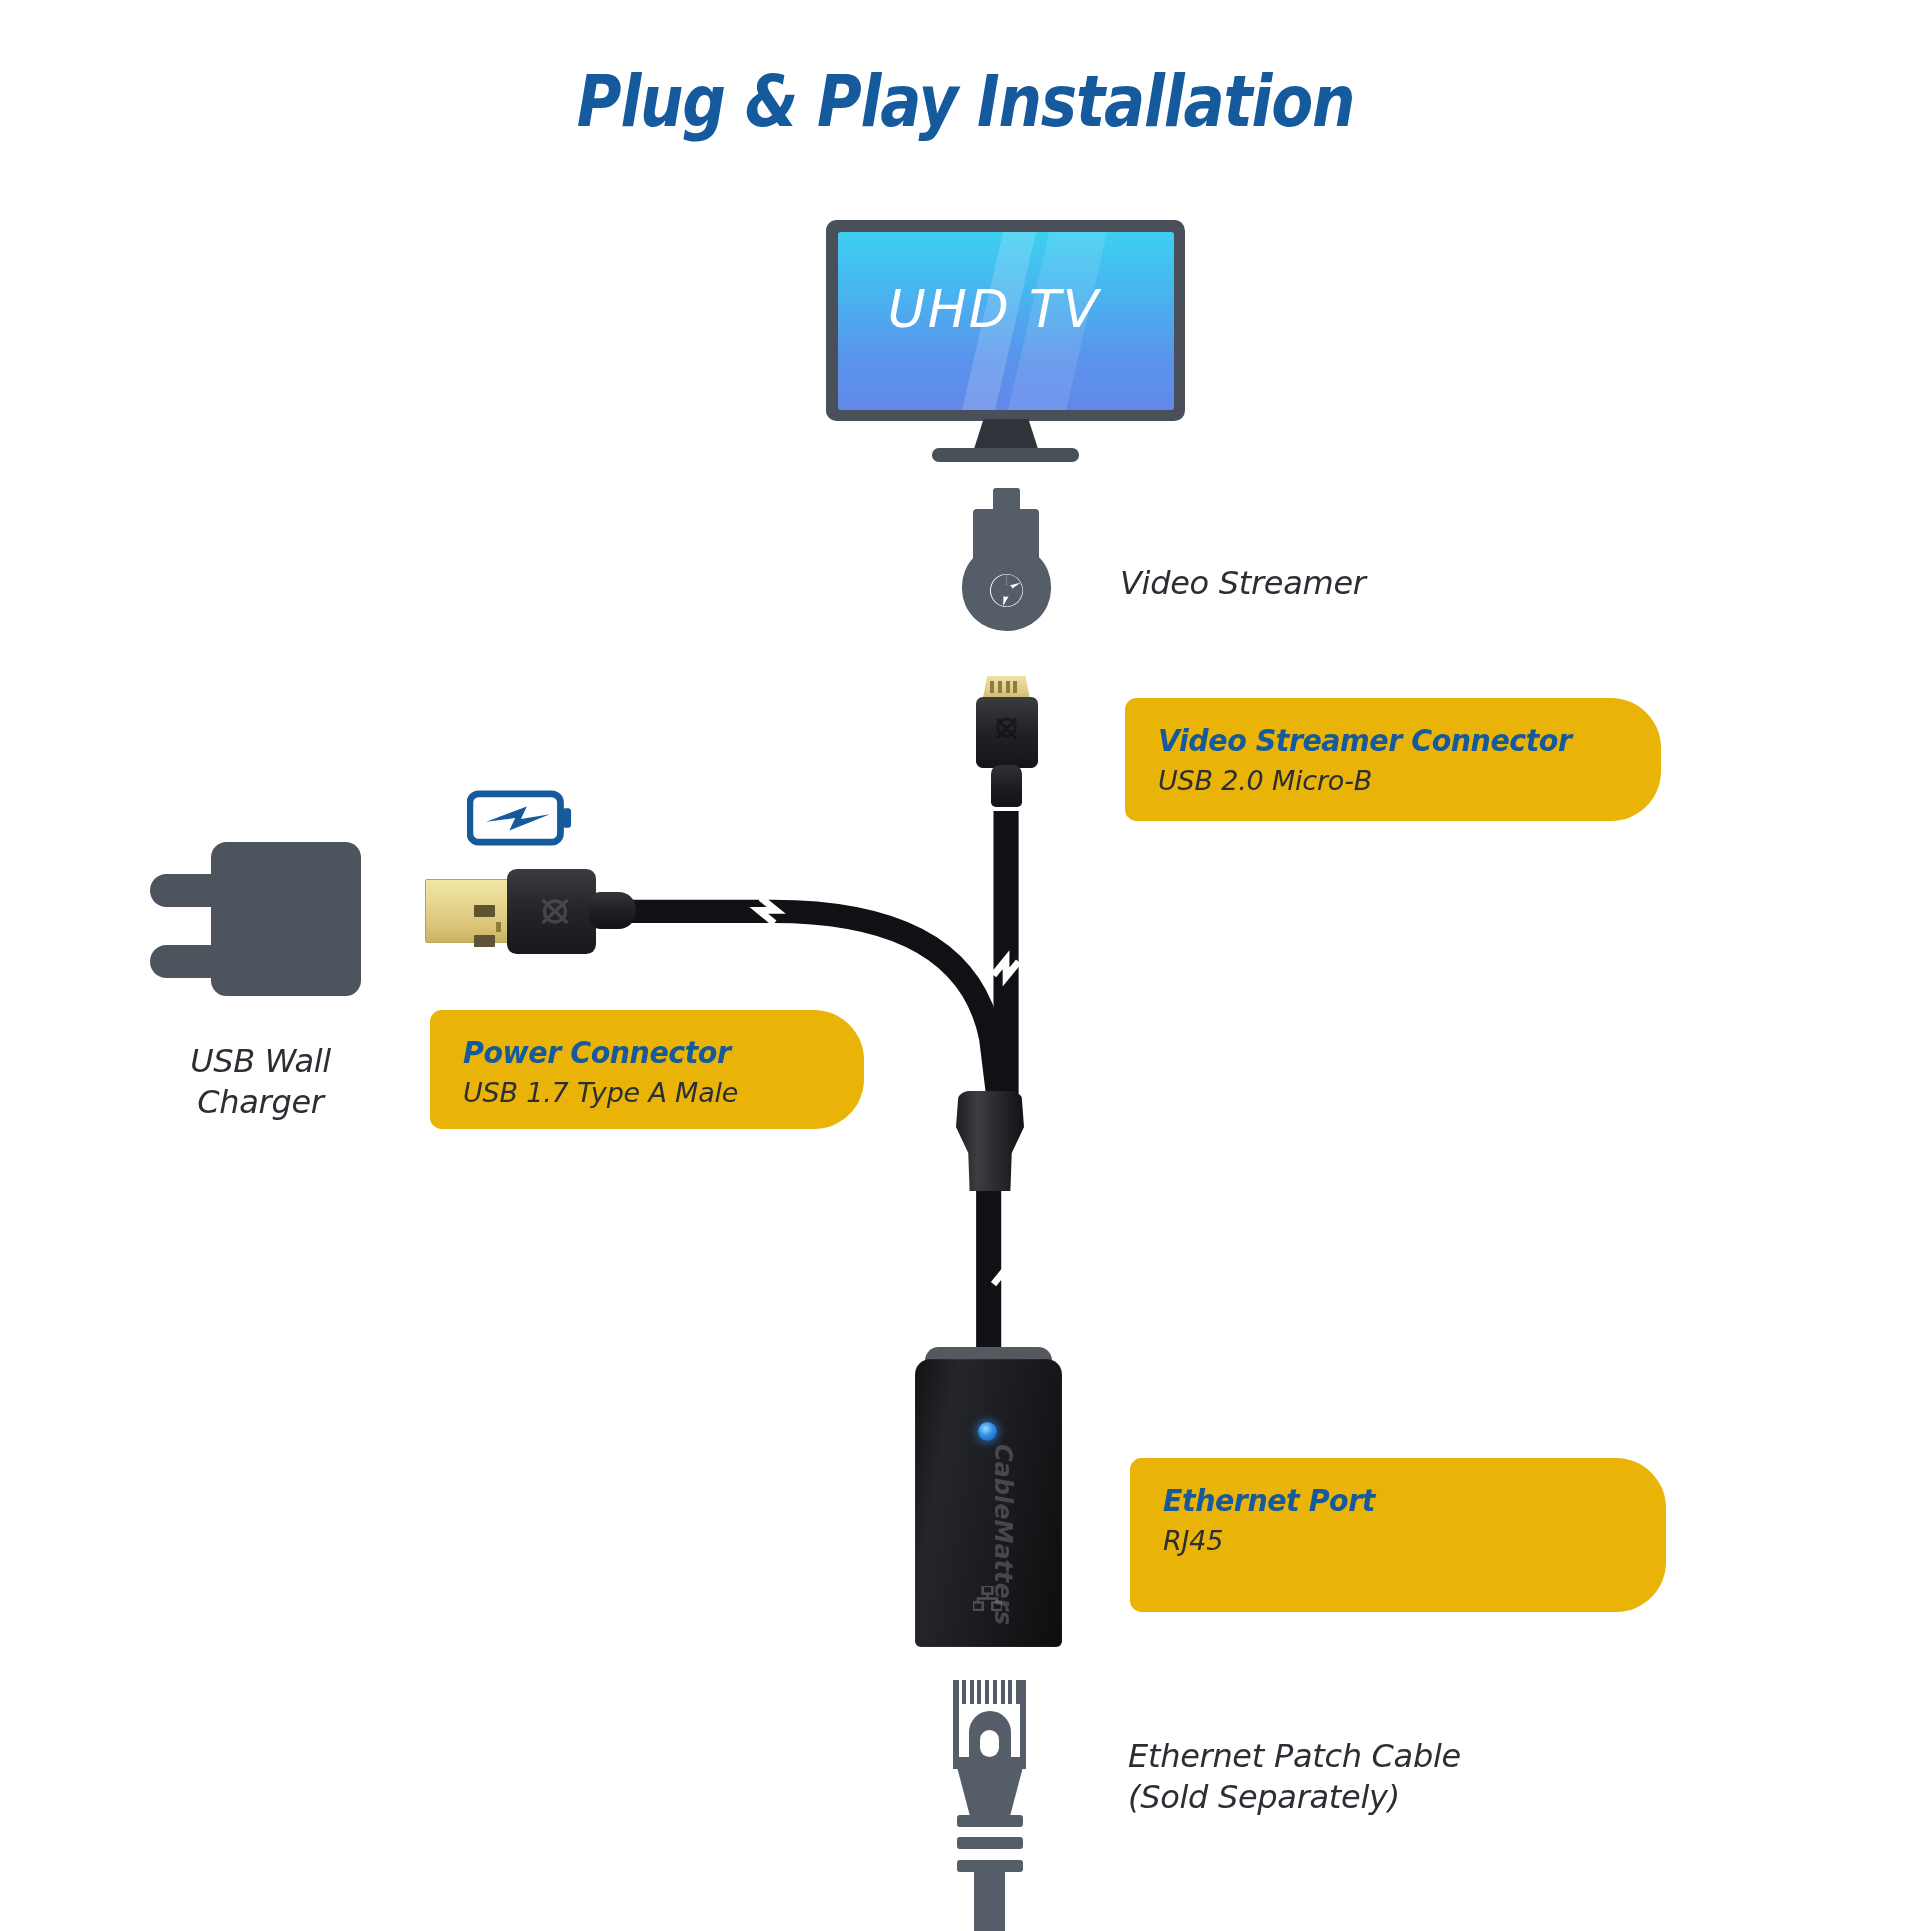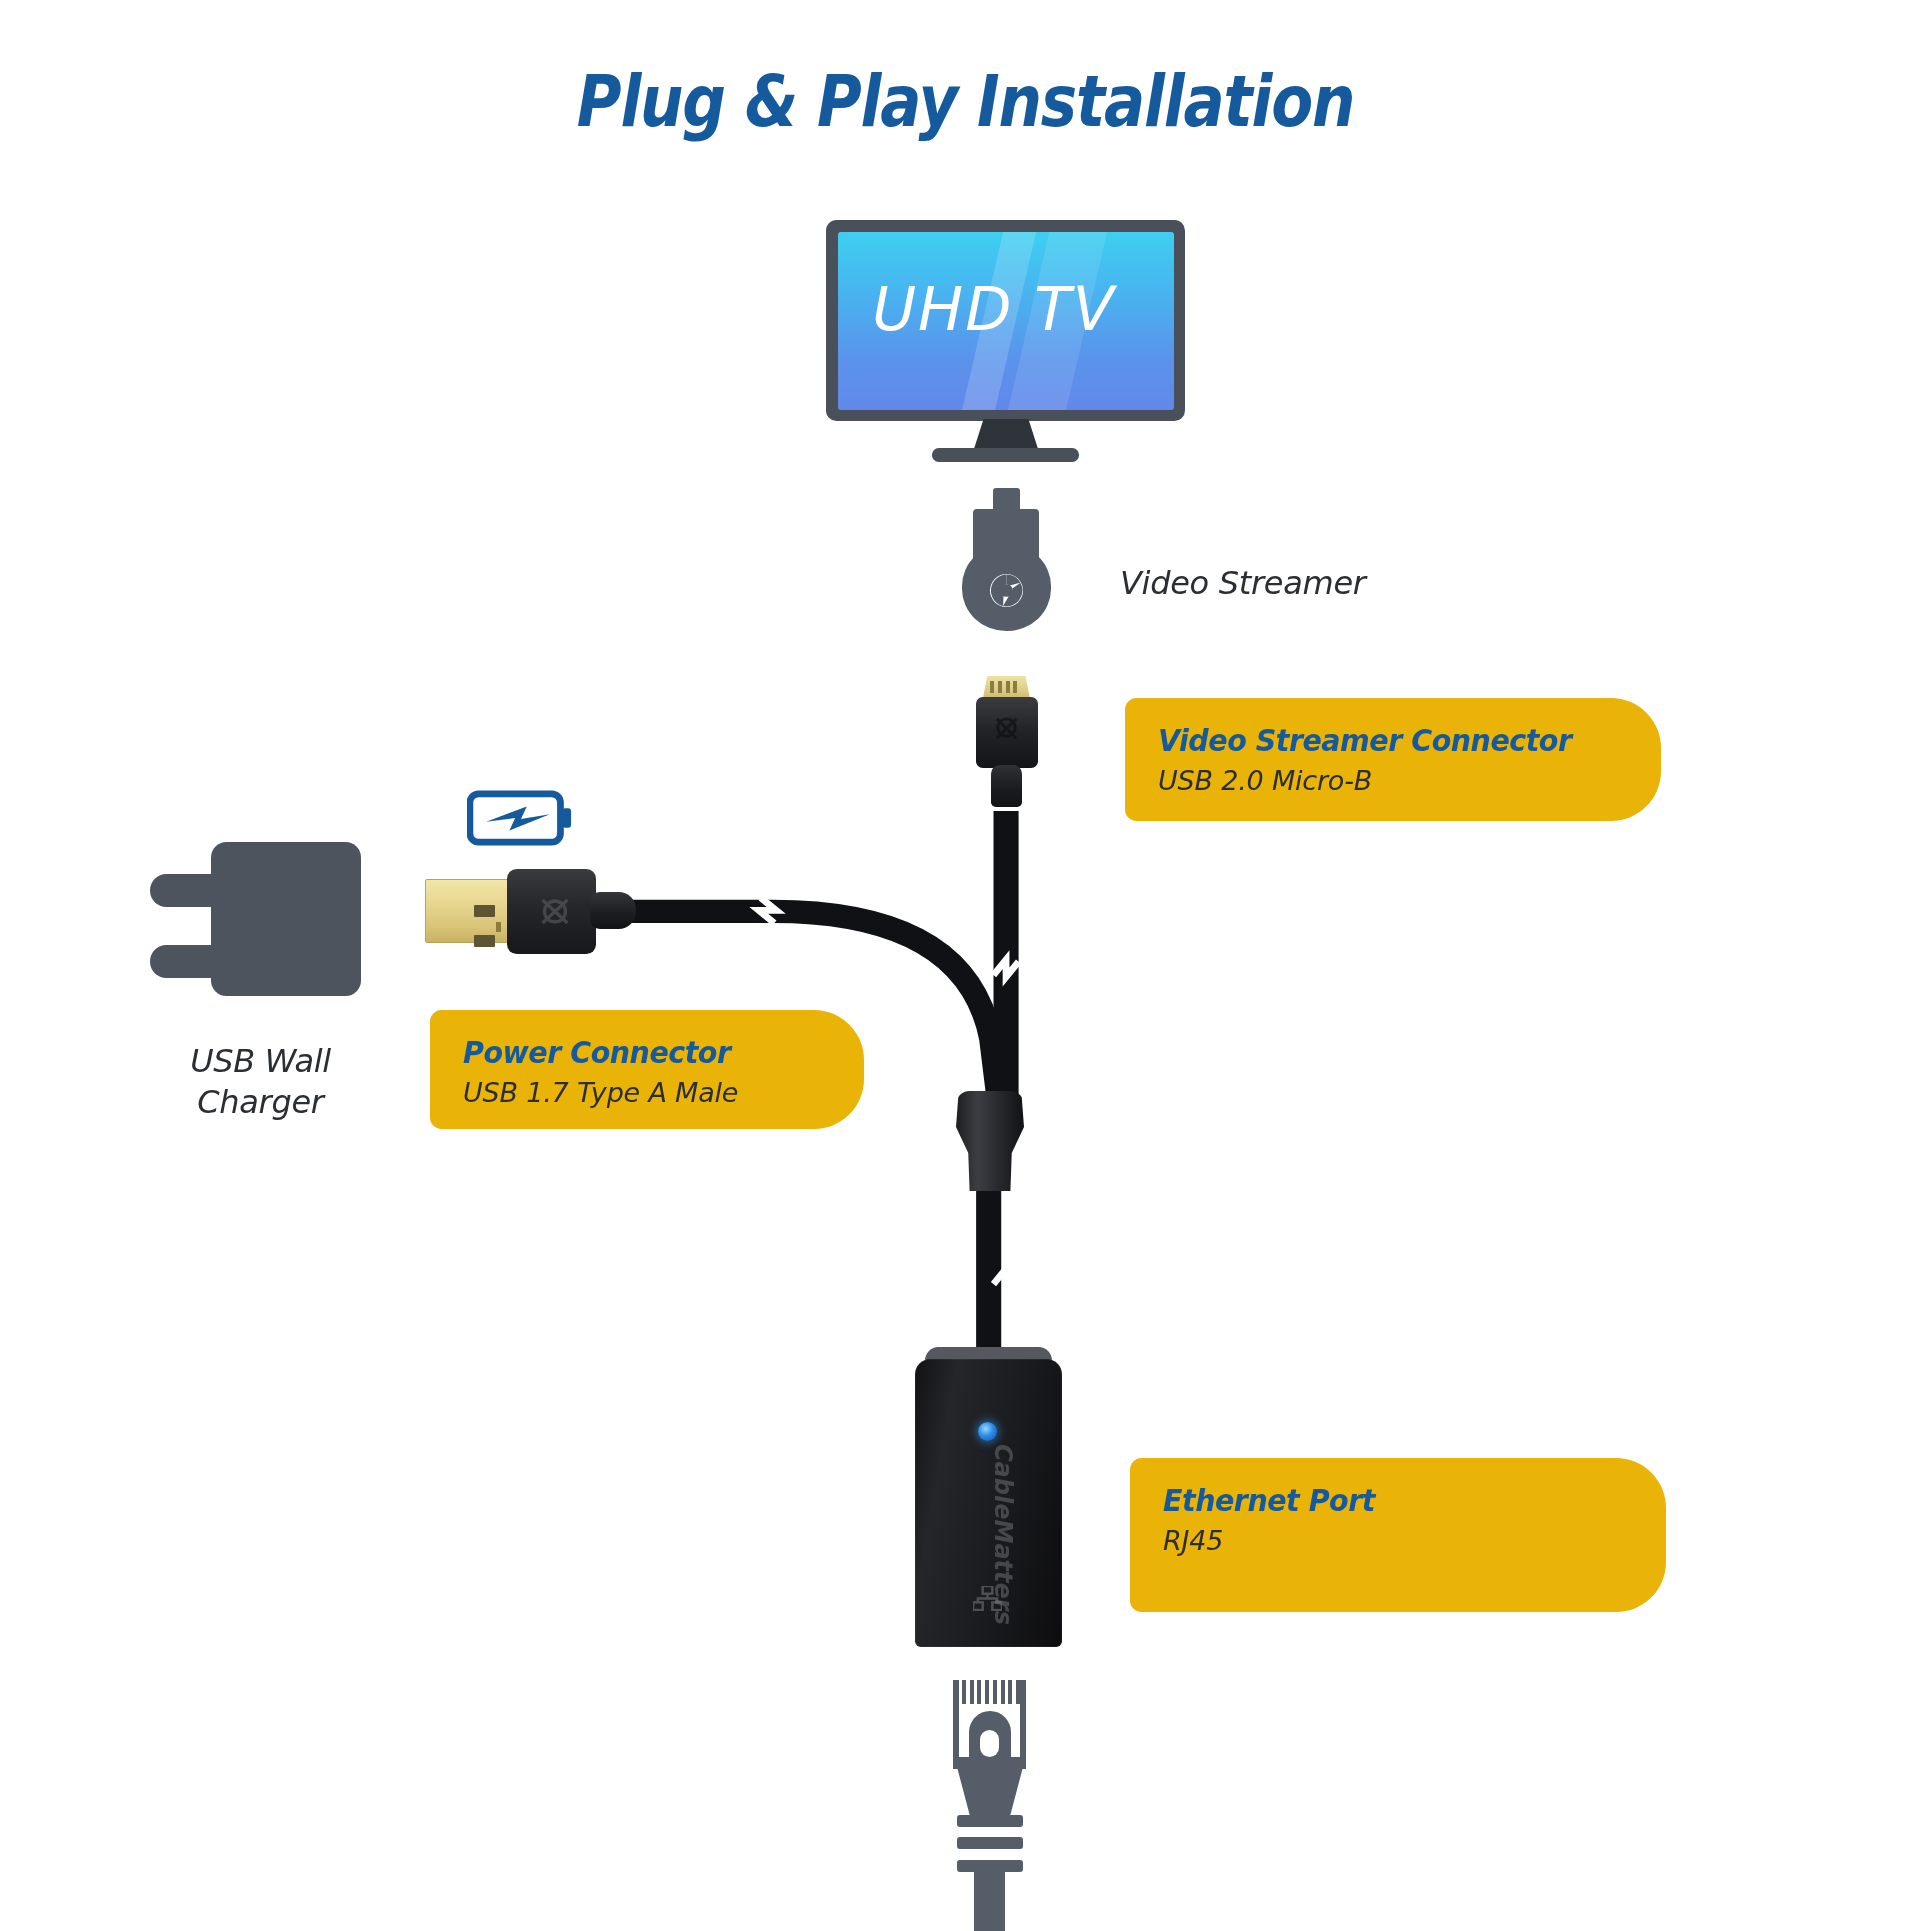--- a/index.html
+++ b/index.html
@@ -45,21 +45,21 @@
     border-radius: 2.9px; overflow: hidden;
     background: linear-gradient(180deg, #3ecff0 0%, #46b9f0 28%, #5a93ec 72%, #6288ea 100%);
   }
   .tv-stripe { position: absolute; top: -39px; height: 270px; background: #ffffff; opacity: .17; transform: skewX(-13deg); }
   #tv-stripe-a { left: 143px; width: 33px; }
   #tv-stripe-b { left: 189px; width: 58px; opacity: .11; }
   #tv-screen-text {
     position: absolute; left: 0; top: 0; width: 336px; height: 178px;
     display: flex; align-items: center; justify-content: center;
     color: #ffffff; font-family: "DejaVu Sans", sans-serif;
-    font-size: 60px; font-weight: 400; letter-spacing: 1.9px;
+    font-size: 52px; font-weight: 400; letter-spacing: 1.9px;
   }
   #tv-neck {
     position: absolute; left: 147px; top: 199px; width: 66px; height: 33px;
     background: #2f343b; clip-path: polygon(16% 0%, 84% 0%, 100% 100%, 0% 100%);
   }
   #tv-base {
     position: absolute; left: 106px; top: 228px; width: 147px; height: 13.5px;
     background: #4a5059; border-radius: 6.8px;
   }
 
@@ -387,15 +387,19 @@
     <div class="rj45-tooth" style="left:84px"></div>
     <div id="rj45-latchbase"></div>
     <div id="rj45-latch"></div>
     <div id="rj45-latchhole"></div>
     <div id="rj45-boot"></div>
     <div class="rj45-rib" id="rj45-rib-1"></div>
     <div class="rj45-rib" id="rj45-rib-2"></div>
     <div class="rj45-rib" id="rj45-rib-3"></div>
     <div id="rj45-cord"></div>
   </div>
+  <div class="plain-label" id="label-patch-cable">
+    <div>Ethernet Patch Cable</div>
+    <div>(Sold Separately)</div>
+  </div>
 
 </div>
 
 
 </body></html>

